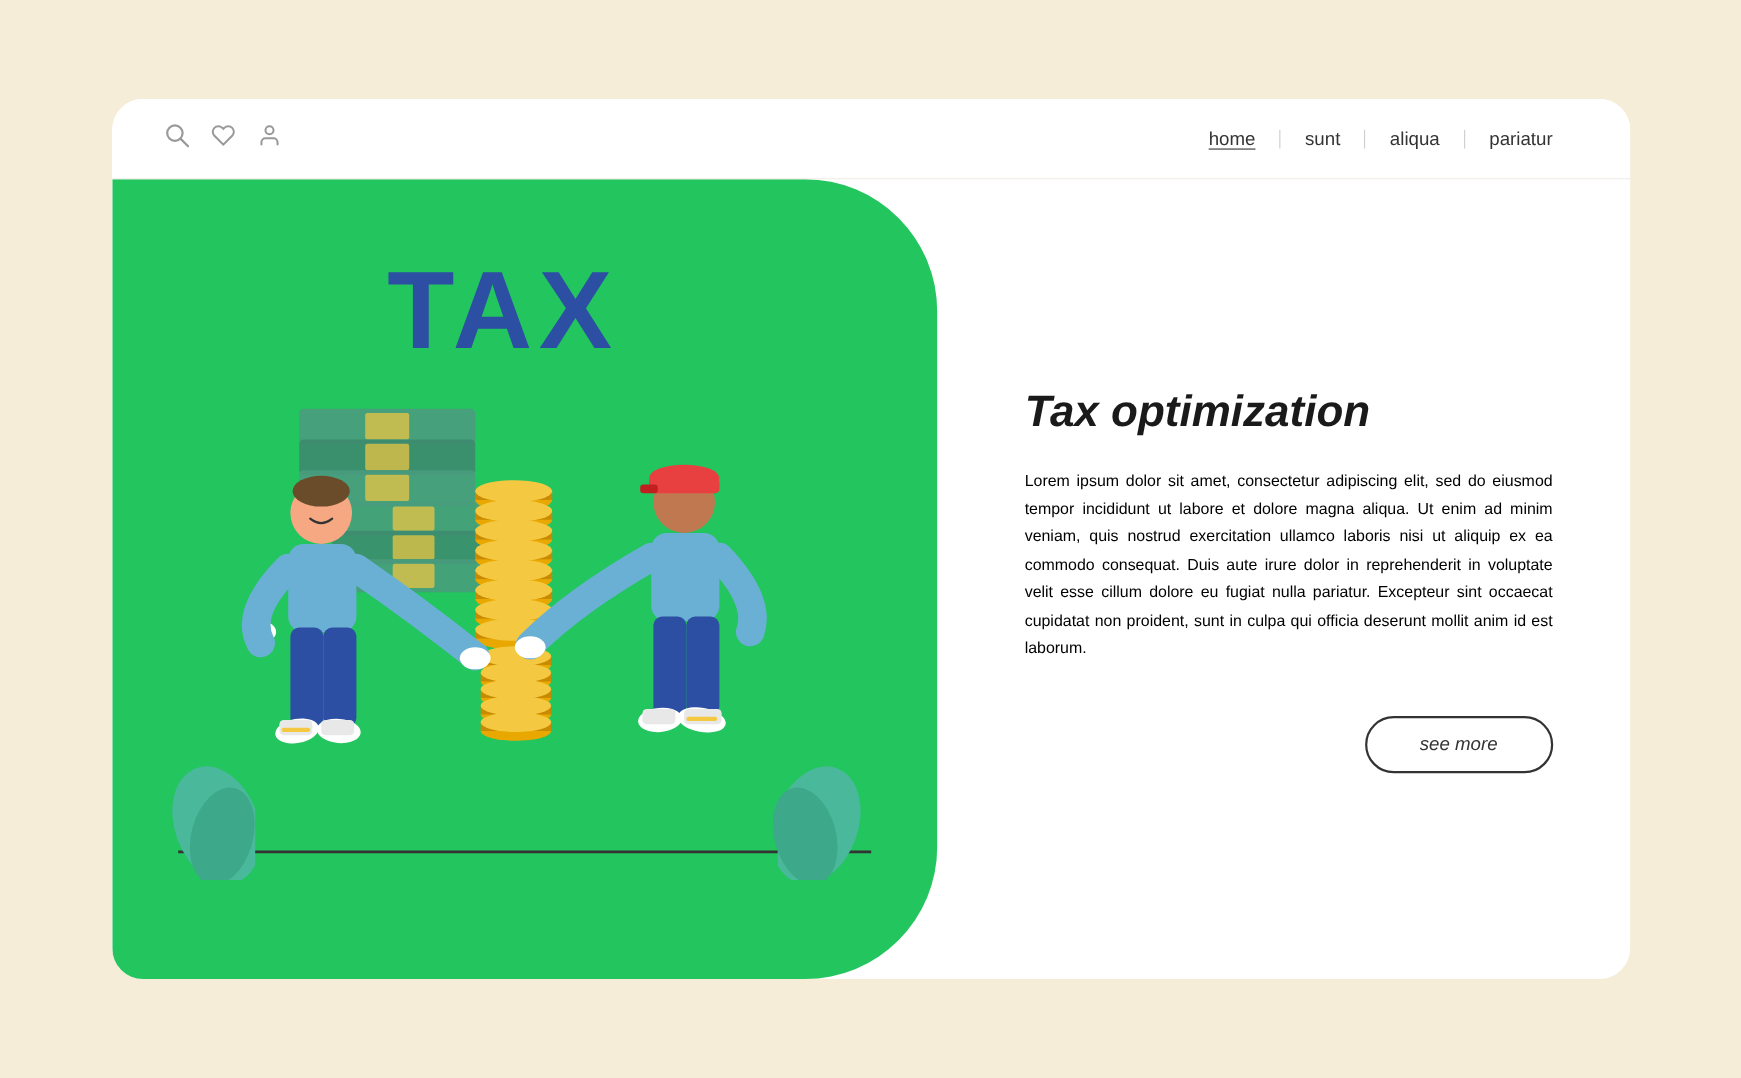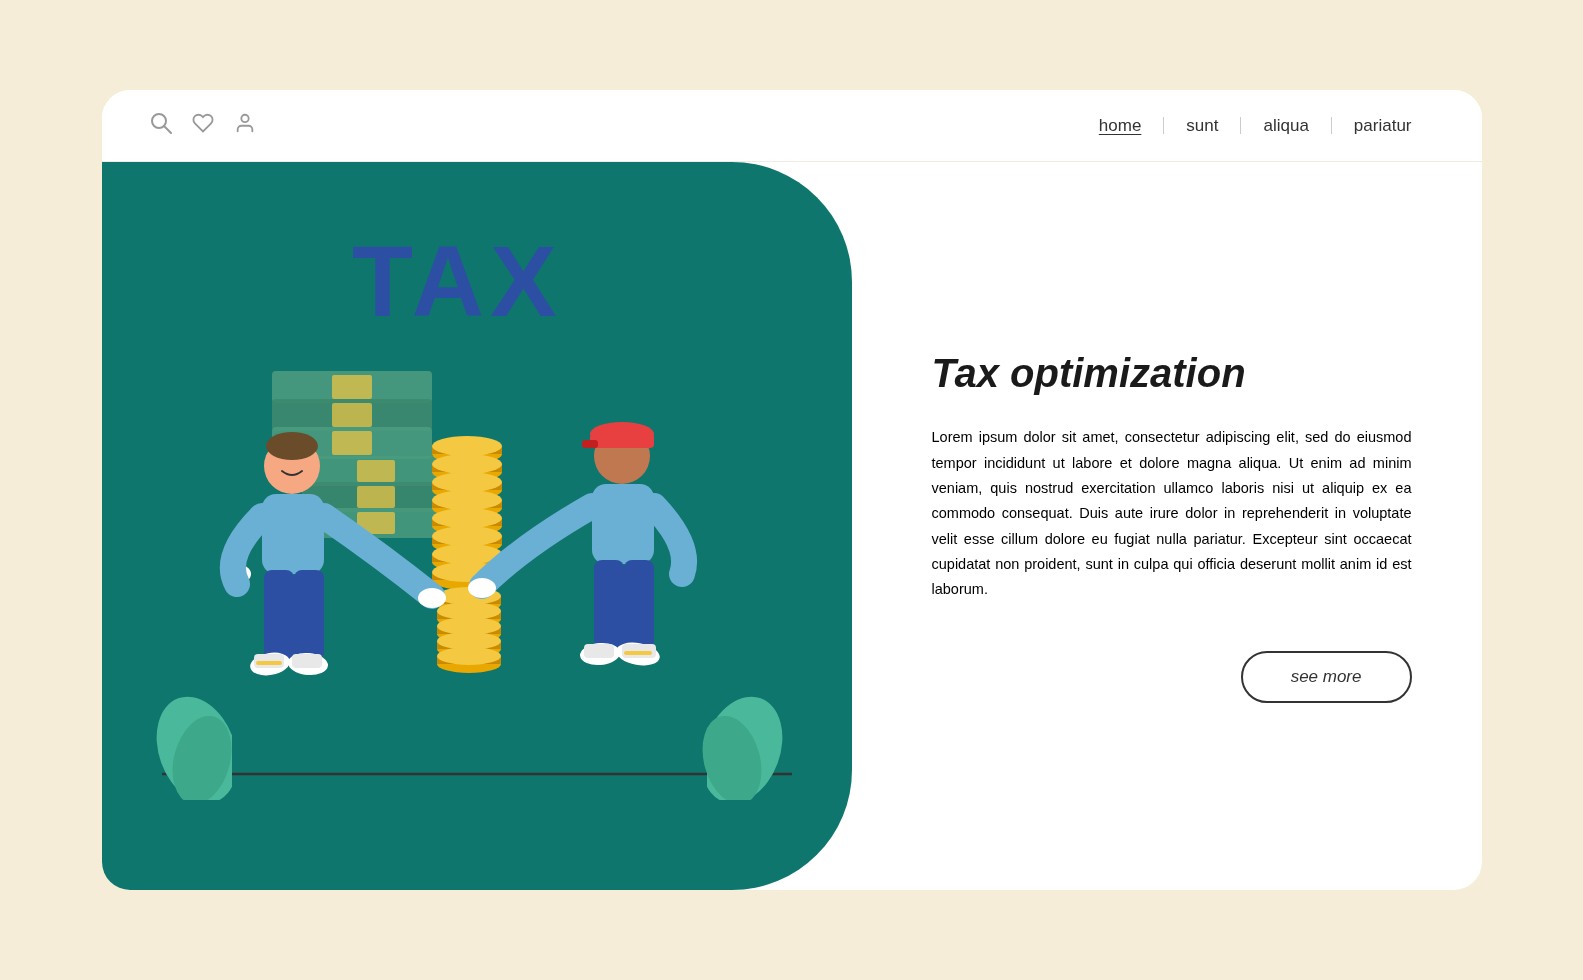--- a/index.html
+++ b/index.html
@@ -83,21 +83,21 @@
     
     .main-content {
       flex: 1;
       display: flex;
       overflow: hidden;
     }
 
     
     .illustration-panel {
       flex: 0 0 750px;
-      background-color: #0f766e;
+      background-color: #22c55e;
       position: relative;
       display: flex;
       align-items: flex-end;
       justify-content: center;
       border-radius: 0 120px 120px 0;
       overflow: hidden;
       text-decoration: underline;
     }
 
     

